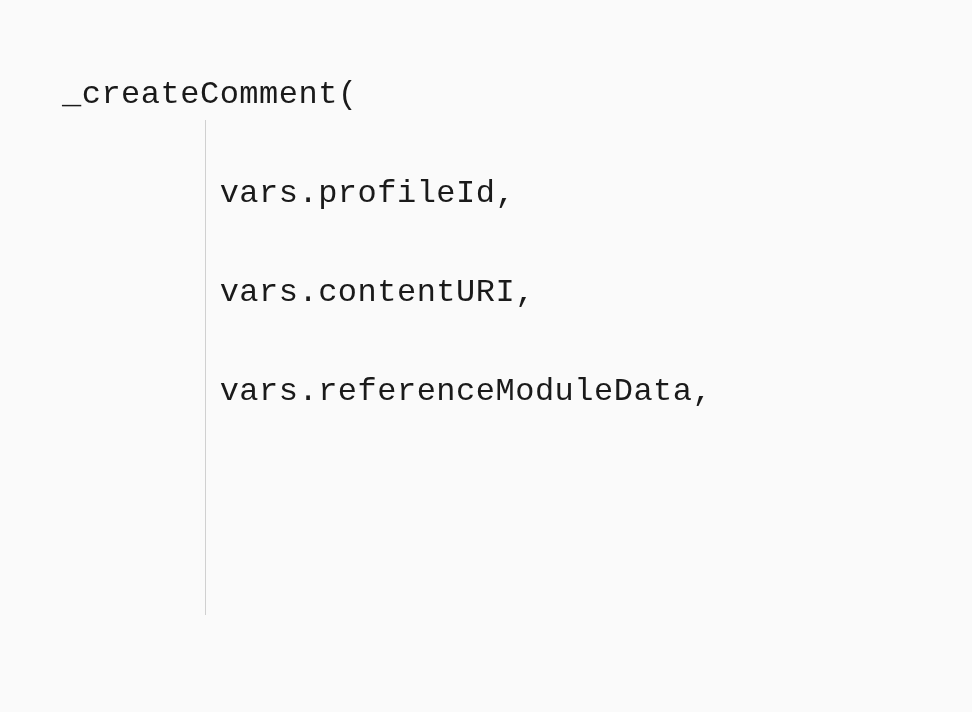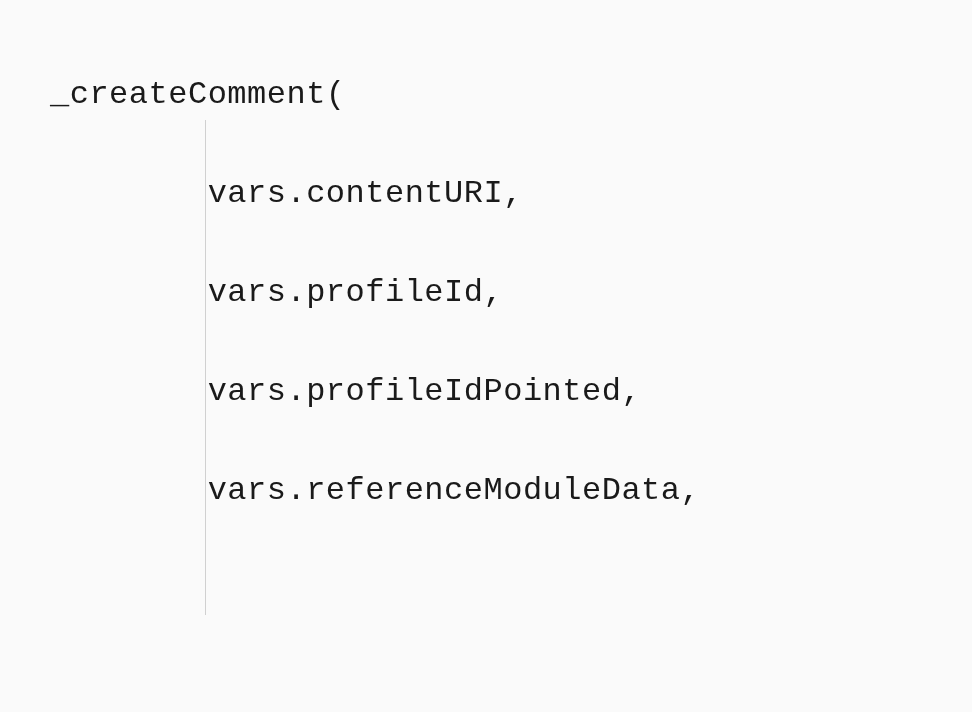--- a/index.html
+++ b/index.html
@@ -20,30 +20,30 @@
       white-space: pre;
       position: relative;
     }
     .indent-guide {
       position: absolute;
       width: 1px;
       background: #d0d0d0;
     }
     .line {
       position: relative;
+      margin-left: 12px;
     }
   </style>
 </head>
 <body>
 
 <div class="code-block">
 <div class="line">_createComment(</div>
+<div class="line">        vars.profileId,</div>
 <div class="line">        vars.contentURI,</div>
-<div class="line">        vars.profileId,</div>
-<div class="line">        vars.profileIdPointed,</div>
 <div class="line">        vars.referenceModuleData,</div>
 
 
 
 
 
 
 <div class="indent-guide" style="left: 155px; top: 100px; height: 495px;"></div>
 </div>
 

